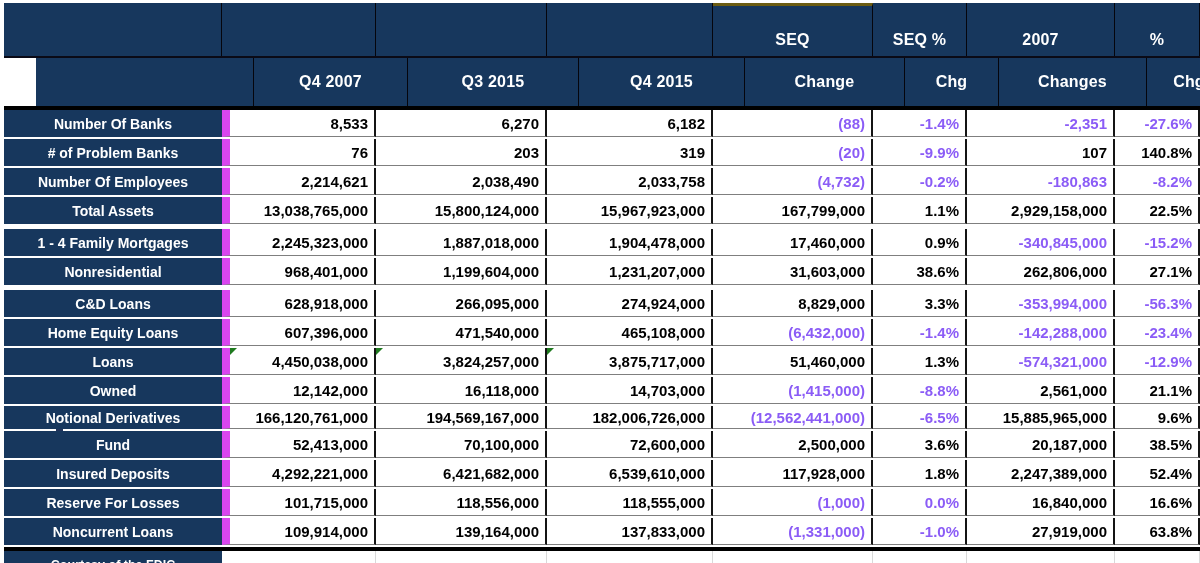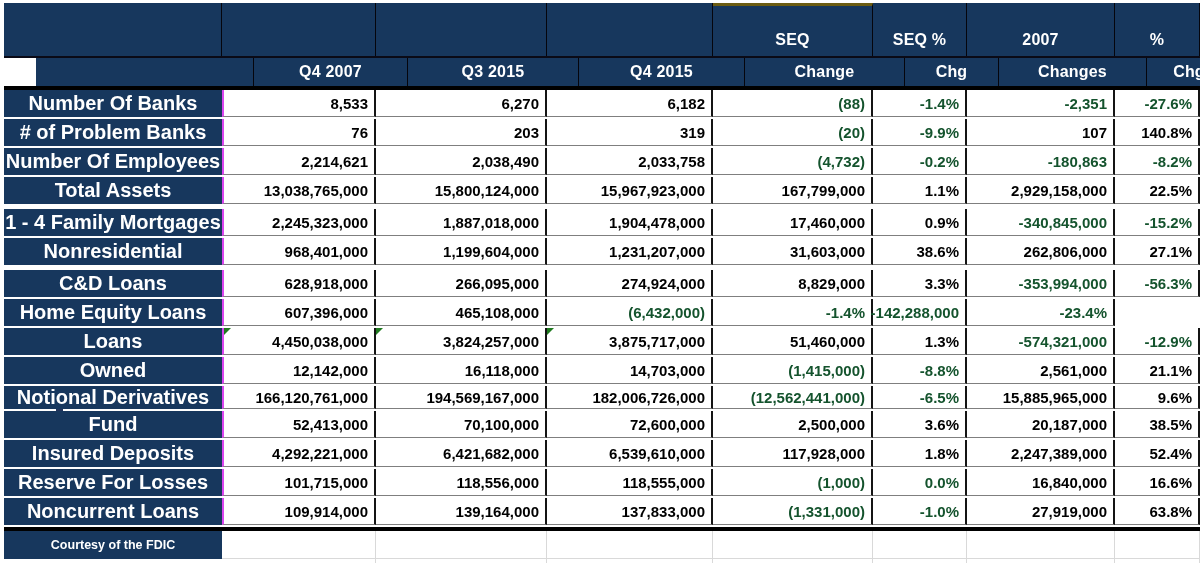--- a/index.html
+++ b/index.html
@@ -10,21 +10,21 @@
     font-weight: bold;
     -webkit-font-smoothing: antialiased;
   }
   .sheet { position: absolute; left: 4px; top: 3px; width: 1196px; }
   .grid {
     display: grid;
     grid-template-columns: 218px 154px 171px 166px 160px 94px 148px 85px;
   }
   
   .h1 { height: 53px; }
-  .h2 { height: 28px; padding-left: 32px; }
+  .h2 { height: 48px; padding-left: 32px; }
   .hcell {
     background: #17375D;
     color: #ffffff;
     display: flex;
     justify-content: center;
     font-size: 16px;
     border-right: 1px solid #05050c;
     letter-spacing: 0.2px;
   }
   .h1 .hcell { align-items: flex-end; padding-bottom: 7px; }
@@ -35,39 +35,39 @@
   
   .row { height: 27px; margin-bottom: 2px; }
   .row.gap { margin-top: 5px; }
   .row.short { height: 23px; text-align: right; }
   .rl {
     background: #17375D;
     color: #ffffff;
     display: flex;
     align-items: center;
     justify-content: center;
-    font-size: 20px;
+    font-size: 14px;
     position: relative;
   }
   .num {
     background: #ffffff;
     color: #000000;
     display: flex;
     align-items: center;
     justify-content: flex-end;
     font-size: 15px;
     padding-right: 6px;
     border-right: 2px solid #141414;
     border-bottom: 1px solid #7f7f7f;
     position: relative;
     white-space: nowrap;
   }
-  .num.c0 { border-left: 2px solid #d946ef; }
+  .num.c0 { border-left: 8px solid #d946ef; }
   .num.c4, .num.c6 { padding-right: 6px; }
-  .num.red { color: #14532d; }
+  .num.red { color: #8b5cf6; }
   .tri {
     position: absolute; top: 0; left: 0;
     width: 0; height: 0;
     border-top: 7px solid #1F7A1F;
     border-right: 7px solid transparent;
   }
   .clipmark {
     position: absolute; left: 52px; bottom: -3px;
     width: 7px; height: 3px; background: #23355c;
   }
@@ -185,20 +185,21 @@
         <div class="num c1">266,095,000</div>
         <div class="num c2">274,924,000</div>
         <div class="num c3">8,829,000</div>
         <div class="num c4">3.3%</div>
         <div class="num c5 red">-353,994,000</div>
         <div class="num c6 red">-56.3%</div>
       </div>
       <div class="grid row">
         <div class="rl">Home Equity Loans</div>
         <div class="num c0">607,396,000</div>
+        <div class="num c1">471,540,000</div>
         <div class="num c2">465,108,000</div>
         <div class="num c3 red">(6,432,000)</div>
         <div class="num c4 red">-1.4%</div>
         <div class="num c5 red">-142,288,000</div>
         <div class="num c6 red">-23.4%</div>
       </div>
       <div class="grid row">
         <div class="rl">Loans</div>
         <div class="num c0">4,450,038,000<div class="tri"></div></div>
         <div class="num c1">3,824,257,000<div class="tri"></div></div>

